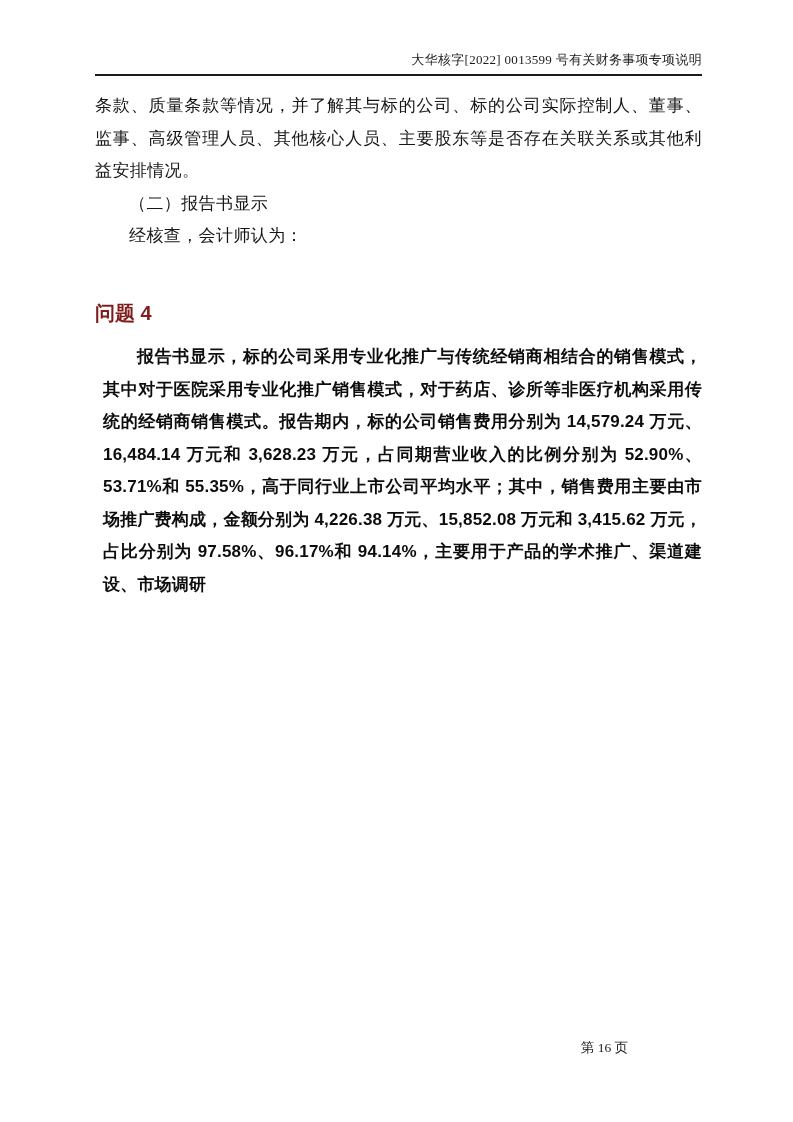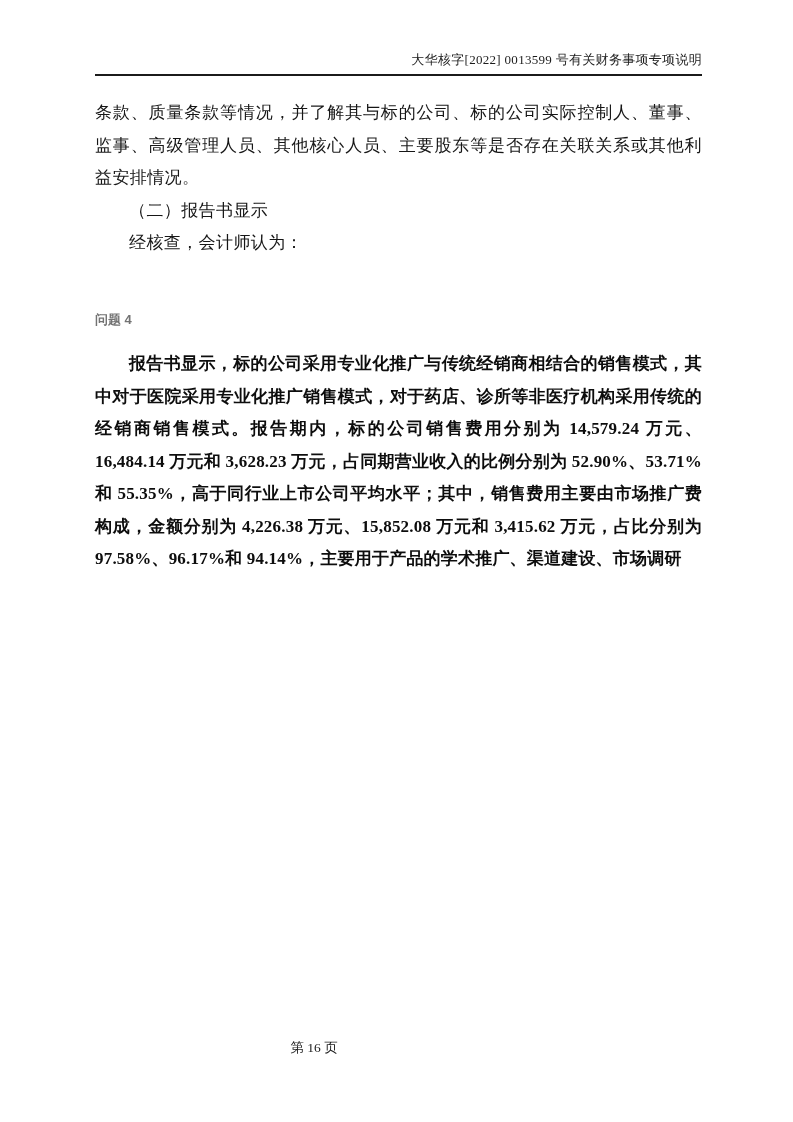--- a/index.html
+++ b/index.html
@@ -28,59 +28,59 @@
     letter-spacing: 0.3px;
     color: #1c1c1c;
     padding-bottom: 4px;
     border-bottom: 2px solid #1b1b1b;
   }
   
   .content {
     position: absolute;
     left: 95px;
     width: 607px;
-    top: 97px;
+    top: 90px;
   }
   .para {
     margin: 0;
     font-size: 17px;
     line-height: 32.5px;
     text-align: justify;
     letter-spacing: 0.4px;
     color: #161616;
   }
   .para.indent {
     text-indent: 2em;
   }
   .question-heading {
     margin: 44px 0 0 0;
     font-family: "Liberation Sans", "DejaVu Sans", sans-serif;
     font-weight: 700;
-    font-size: 13px;
+    font-size: 20px;
     line-height: 32.5px;
-    color: #737373;
+    color: #7f1d1d;
   }
   .question-para {
-    margin: 12px 0 0 0;
-    font-family: Liberation Serif, serif;
+    margin: 12px 0 0 8px;
+    font-family: Liberation Sans, sans-serif;
     font-weight: 700;
     font-size: 17px;
     line-height: 32.5px;
     text-align: justify;
     text-indent: 2em;
     letter-spacing: 0.2px;
     color: #0d0d0d;
   }
   
   .footer {
     position: absolute;
     left: 0;
     width: 628px;
     top: 1038px;
-    text-align: center;
+    text-align: right;
     font-size: 13.5px;
     line-height: 20px;
     color: #1c1c1c;
   }
 </style>
 </head>
 <body>
 
 <div class="page">
 

